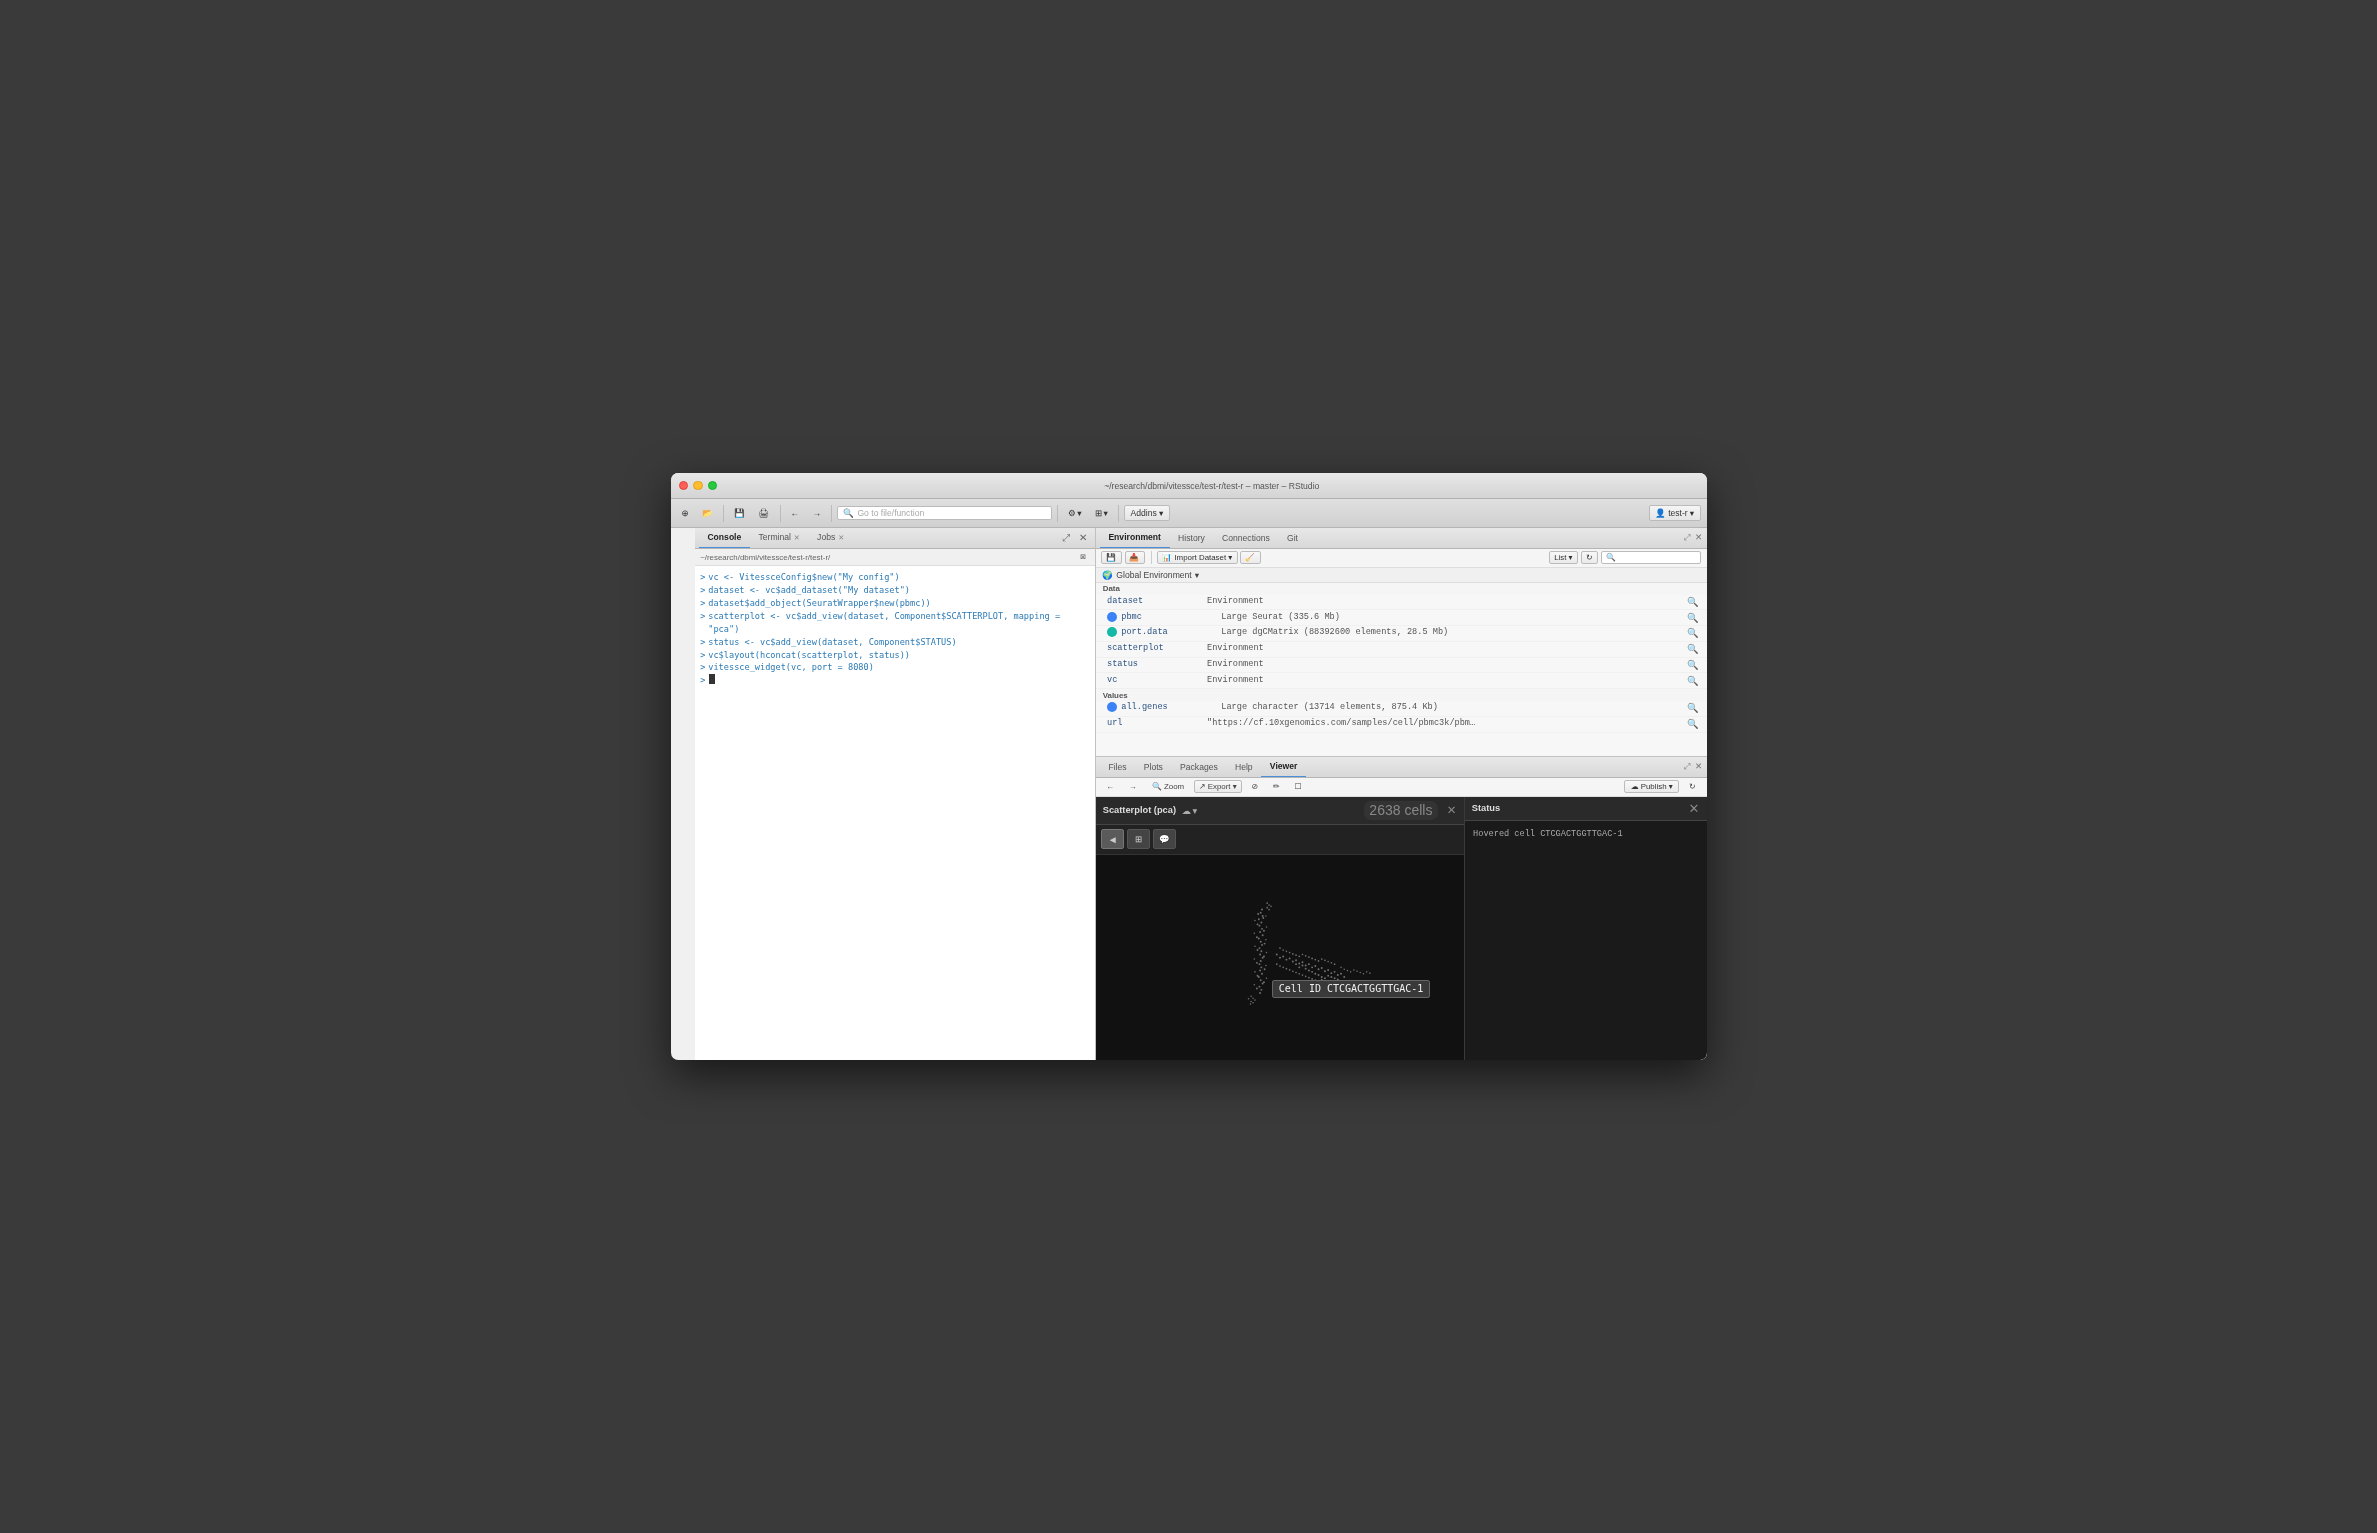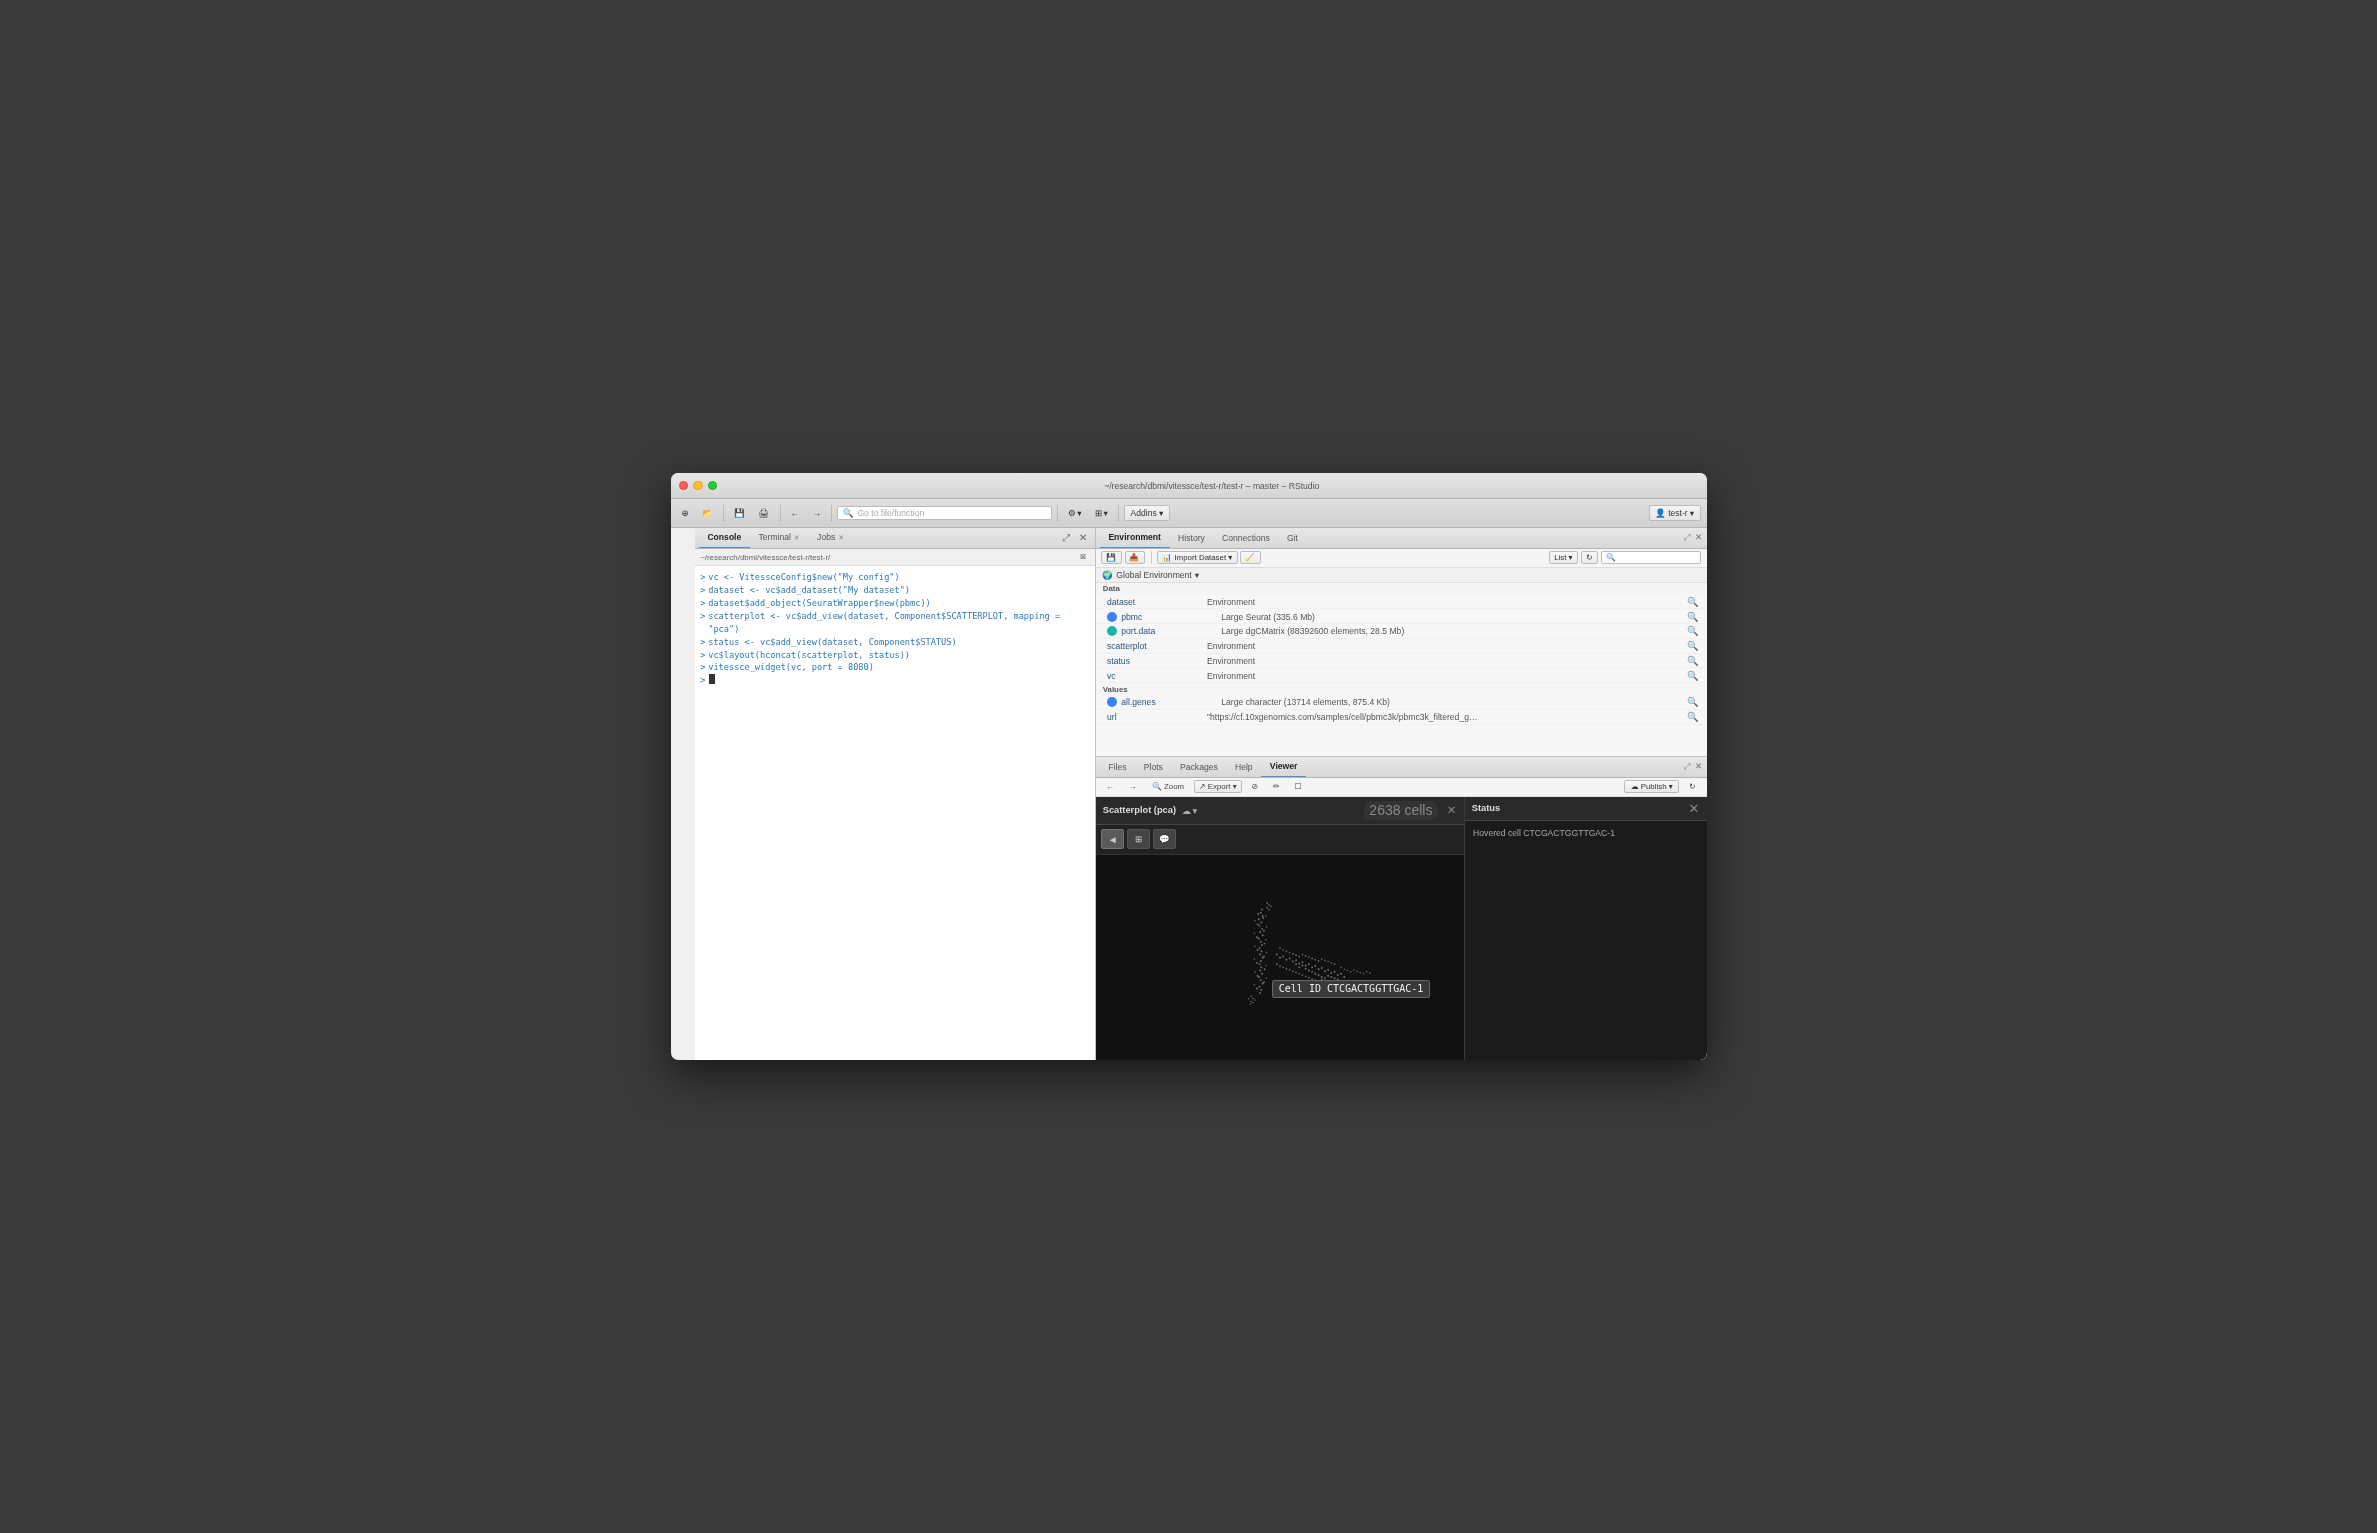--- a/index.html
+++ b/index.html
@@ -257,25 +257,25 @@
     }
     .env-section-header {
       padding: 1.4px 7.2px;
       font-size: 7.9px;
       font-weight: 600;
       color: #555;
       background: #f5f5f5;
     }
     .env-row {
       display: flex;
-      align-items: flex-end;
+      align-items: flex-start;
       padding: 1.4px 7.2px 1.4px 11.5px;
       font-size: 8.6px;
       border-bottom: 0.7px solid #f0f0f0;
-      font-family: Liberation Sans, sans-serif;
+      font-family: Liberation Mono, monospace;
     }
     .env-row-name { width: 100px; color: #2c5282; }
     .env-row-value { flex: 1; color: #555; }
     .env-row-icon {
       width: 10px; height: 10px;
       border-radius: 50%;
       margin-right: 4.3px;
       flex-shrink: 0;
     }
     .icon-blue { background: #3b82f6; }
@@ -436,21 +436,21 @@
       background: #2a2a2a;
       padding: 4.3px 7.2px;
       display: flex;
       align-items: center;
       justify-content: space-between;
       border-bottom: 0.7px solid #444;
     }
     .status-title { font-size: 9.3px; color: #ddd; font-weight: 600; }
     .status-close { color: #888; cursor: pointer; font-size: 13px; }
     .status-content { padding: 7.2px 8.6px; flex: 1; }
-    .status-hovered { font-size: 8.6px; color: #aaa; font-family: Liberation Sans, sans-serif; }
+    .status-hovered { font-size: 8.6px; color: #aaa; font-family: Liberation Mono, monospace; }
     
     .panel-max-icons { display: flex; gap: 4.3px; margin-left: auto; }
     .max-icon { font-size: 8.6px; color: #777; cursor: pointer; }
   </style>
 </head>
 <body>
 
 <div class="window">
 
   <div class="titlebar">

